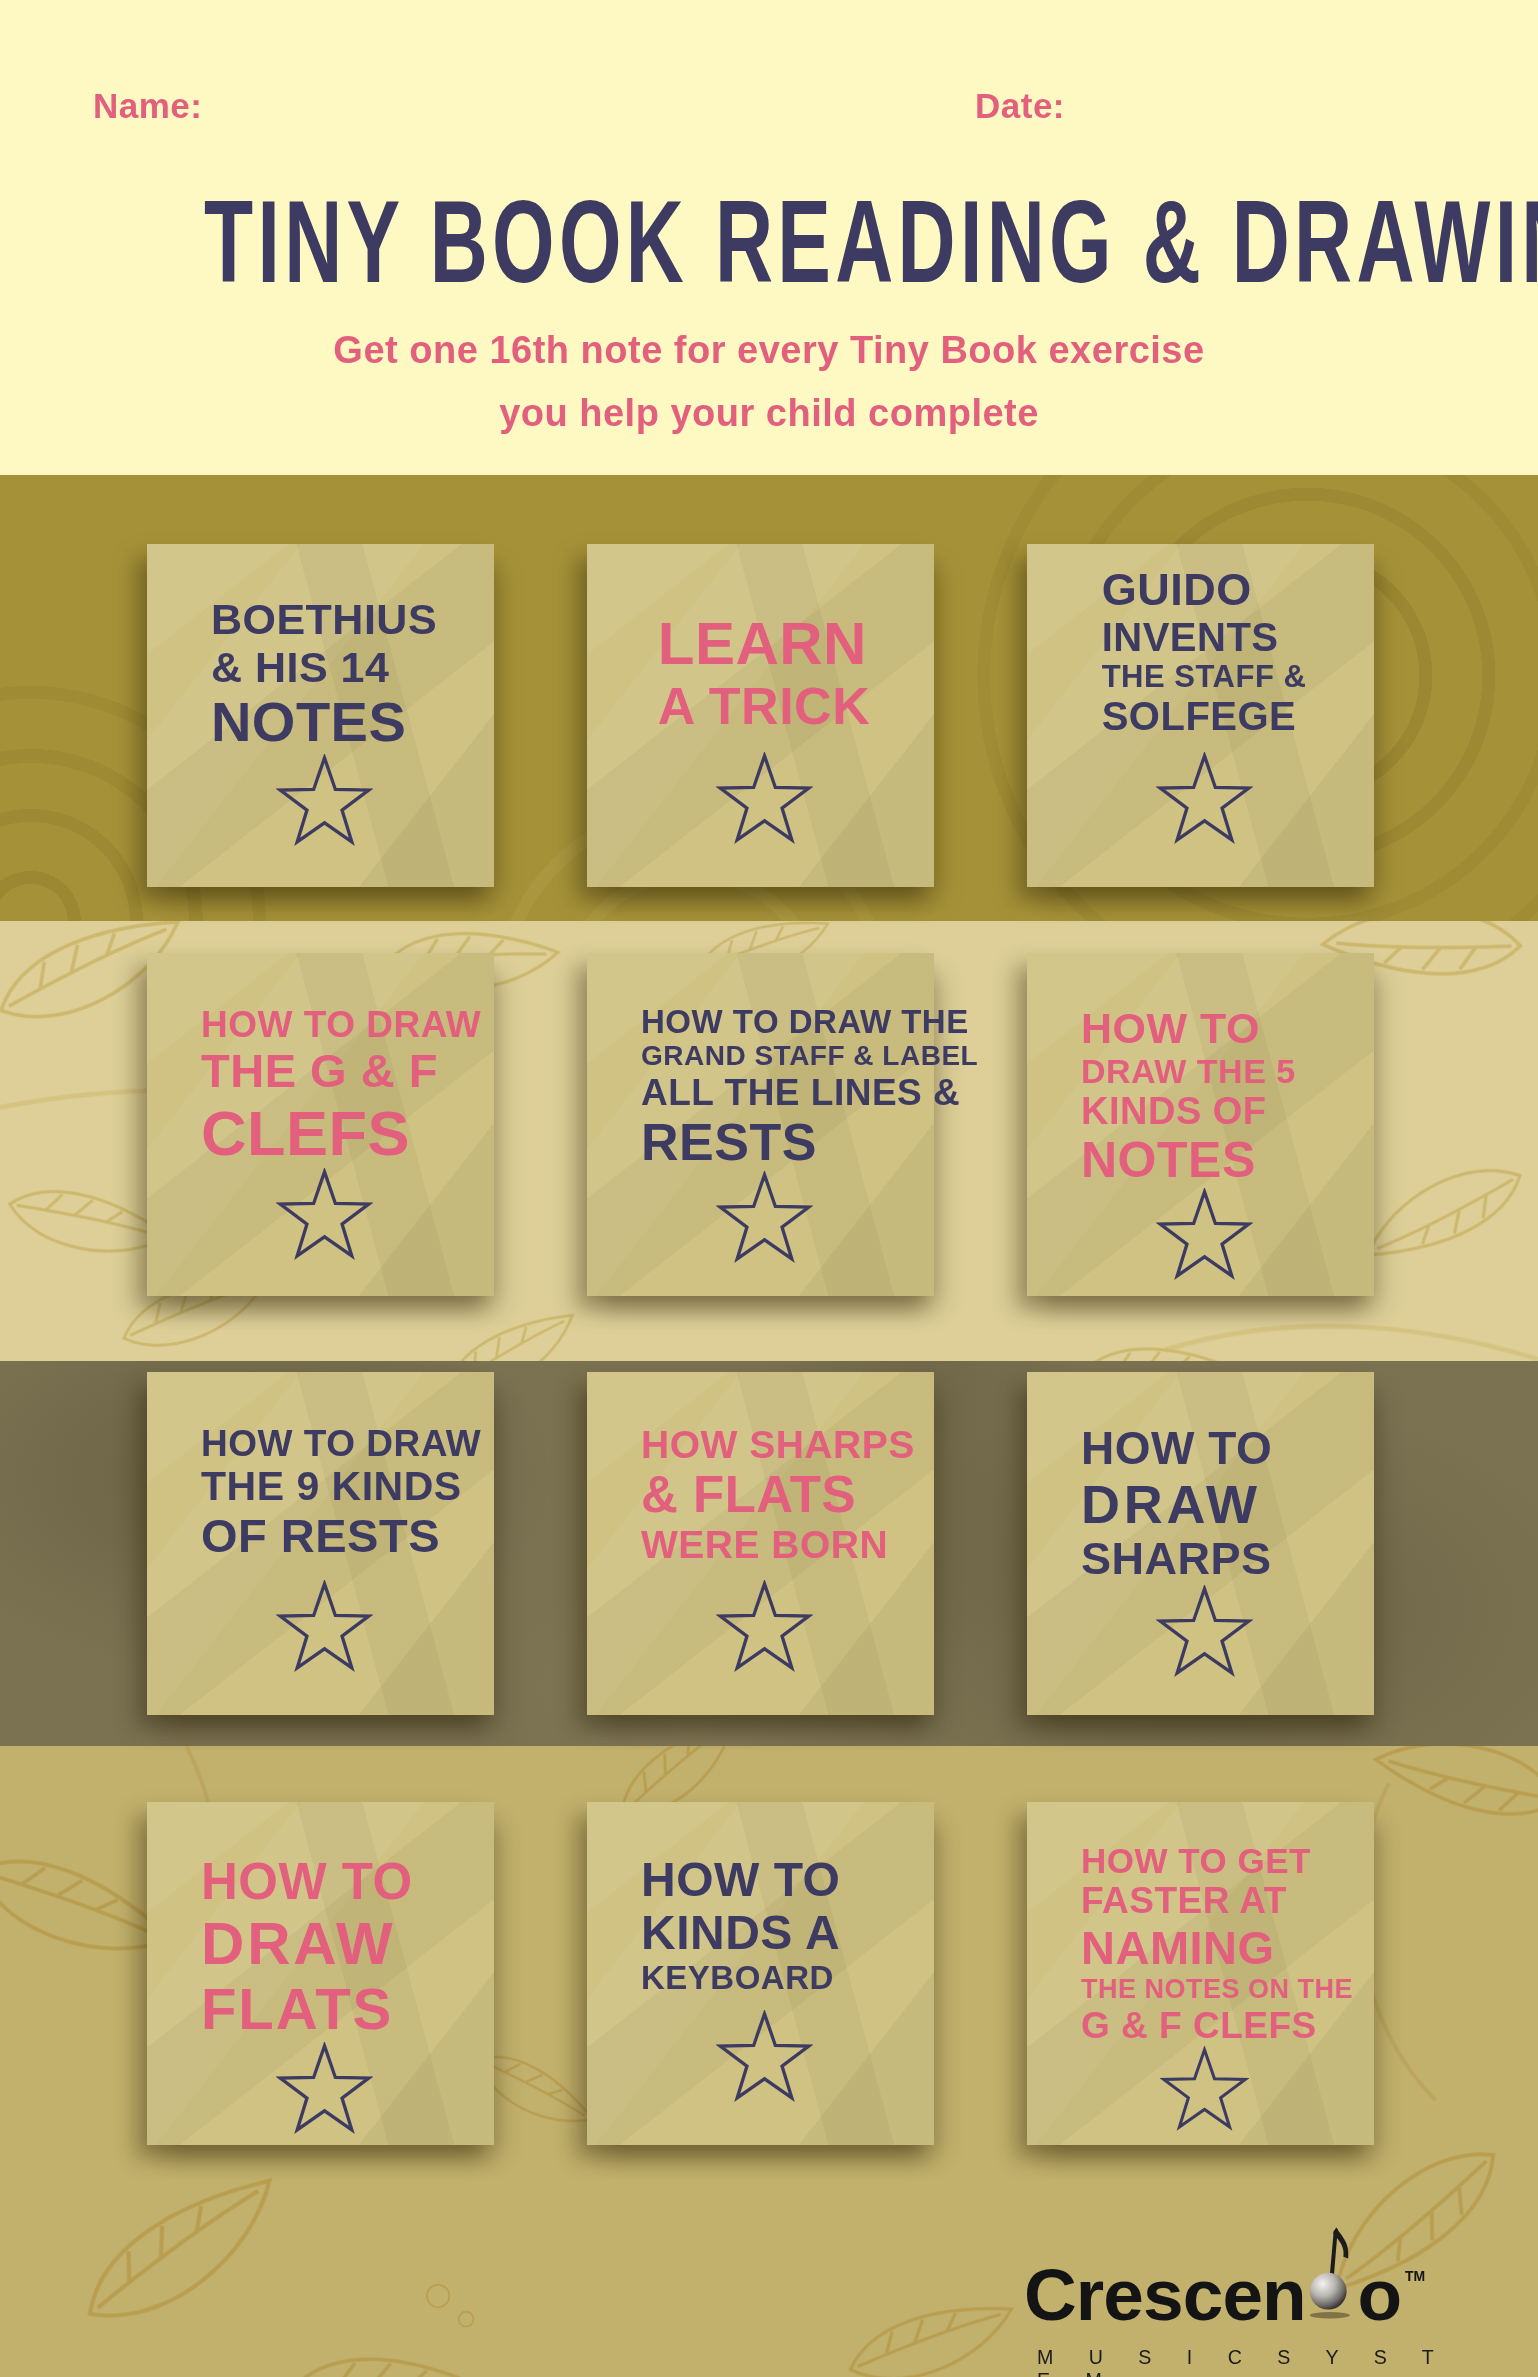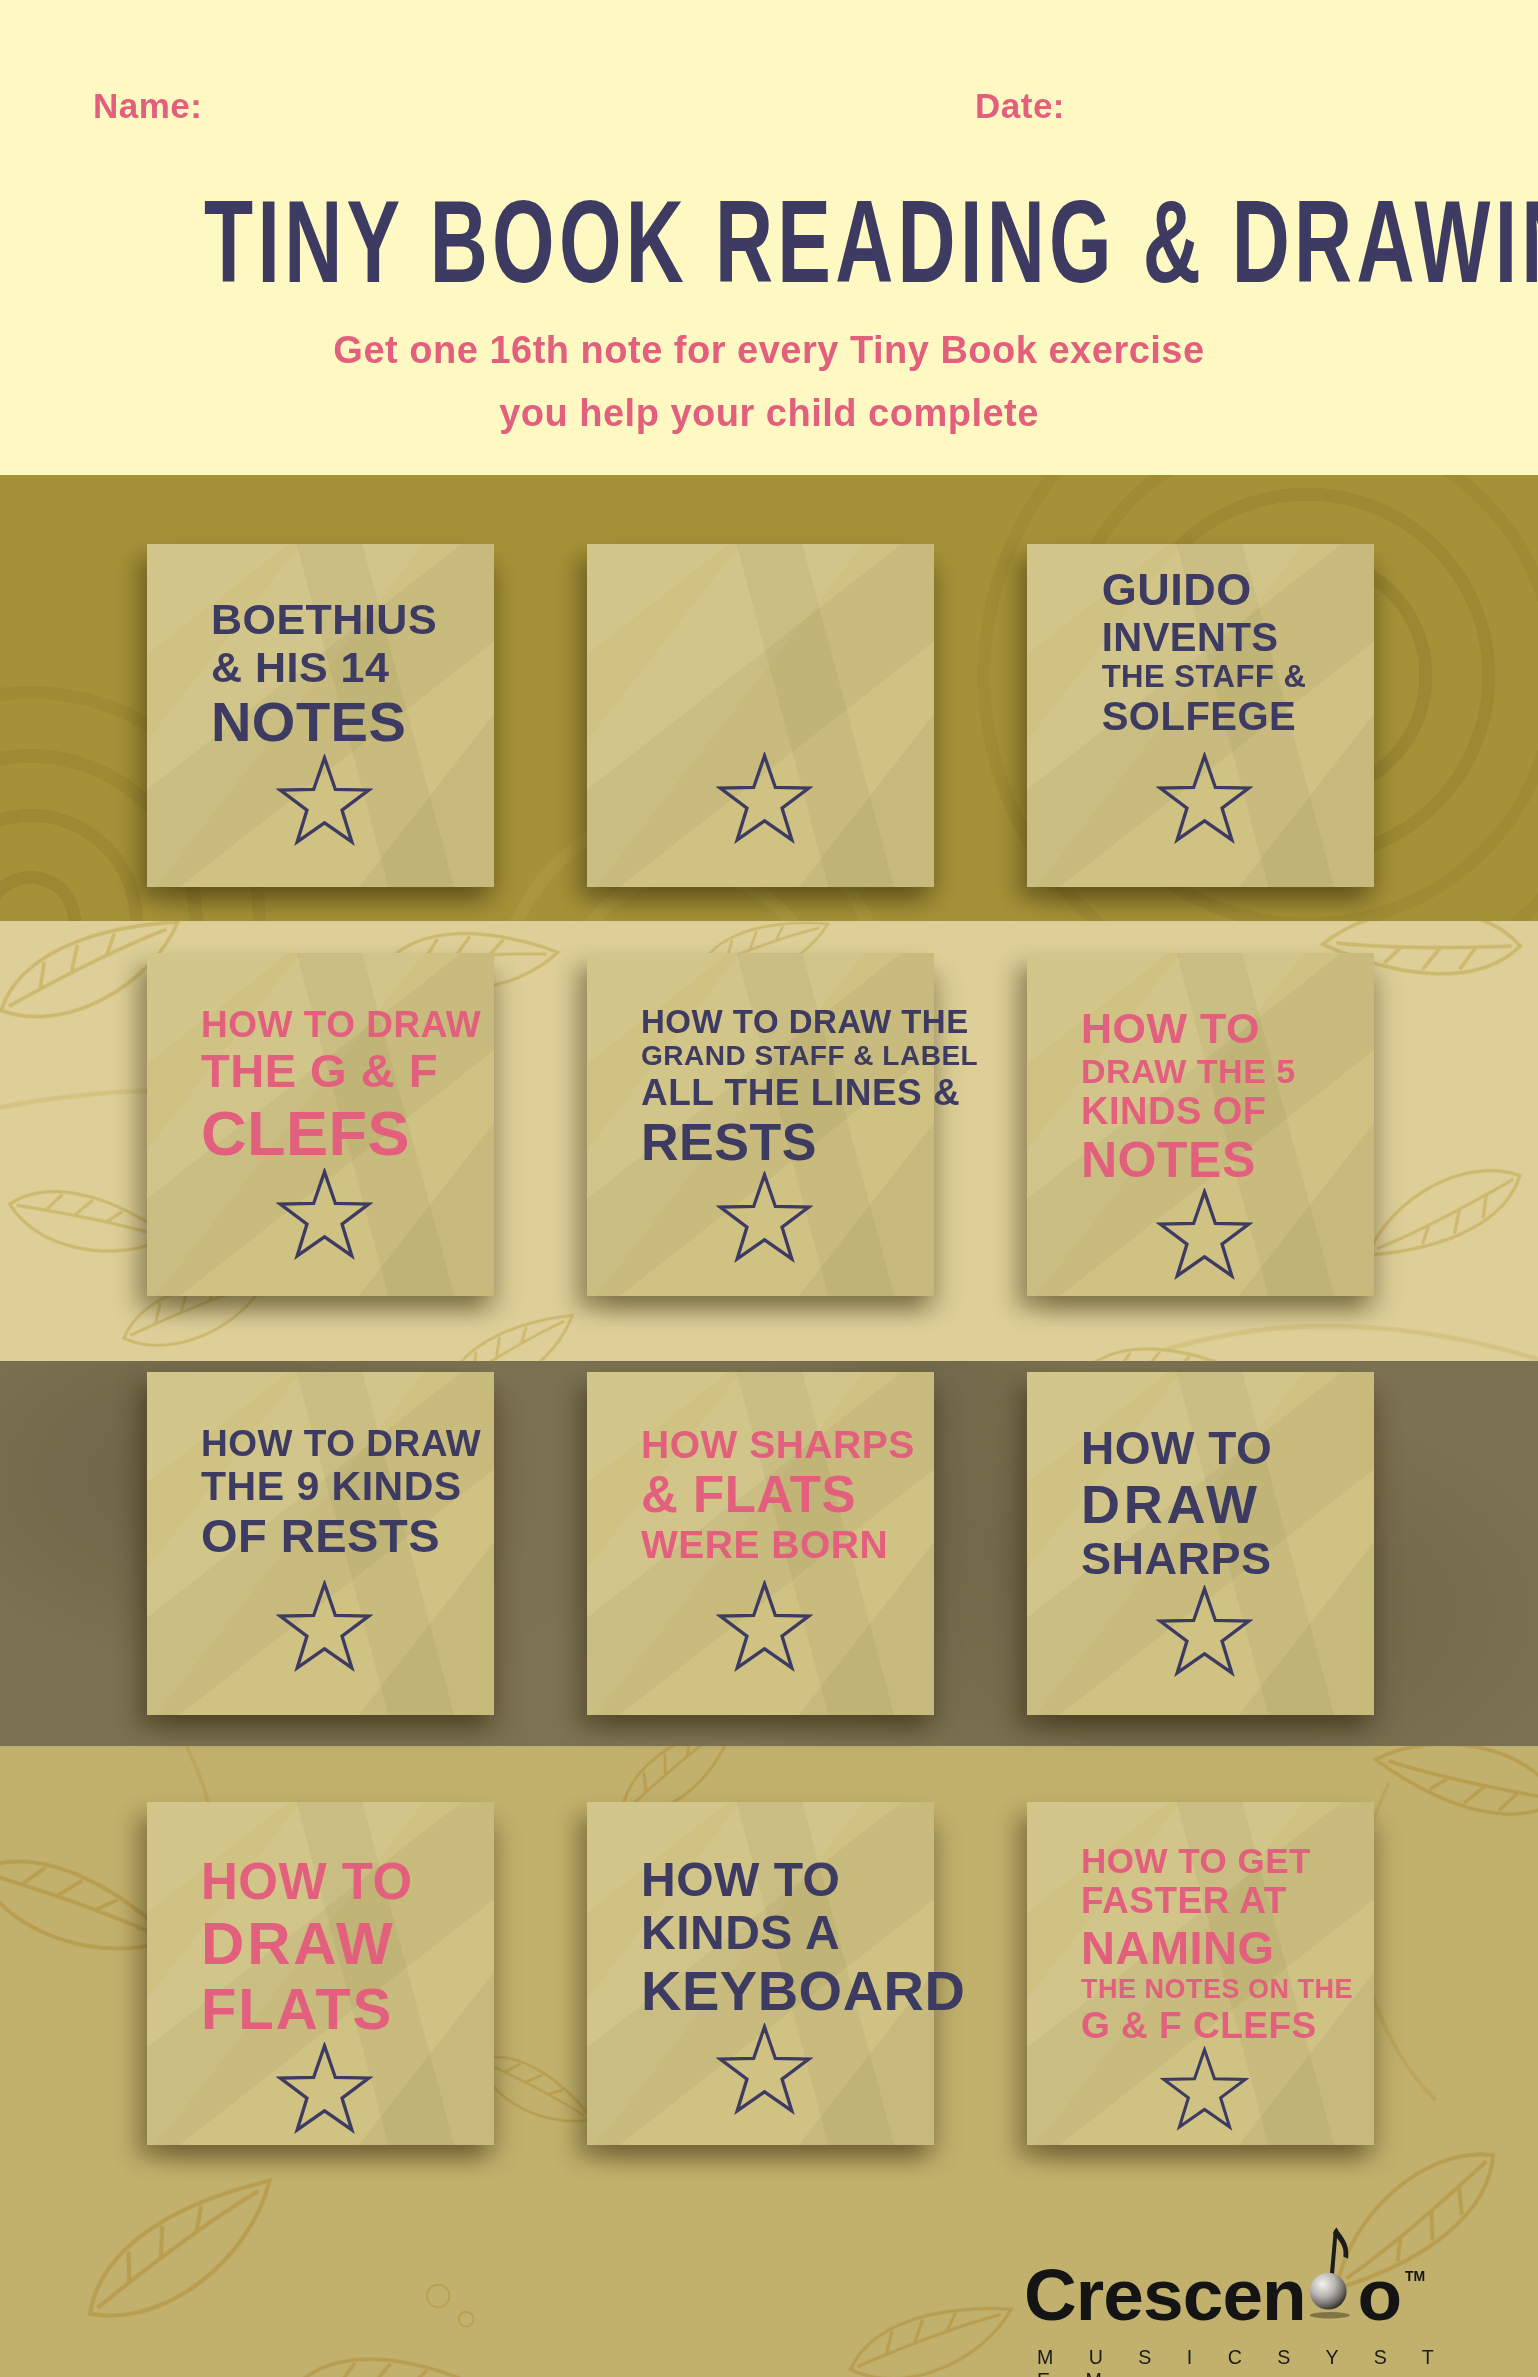--- a/index.html
+++ b/index.html
@@ -158,20 +158,24 @@
       <span class="card-line navy" style="font-size:56px">NOTES</span>
     </div>
     <div class="star-box">
       <svg width="97" height="93" viewBox="0 0 100 96">
           <polygon class="star-poly" points="50,4 61.2,36.6 95.7,37.2 68.1,57.9 78.2,90.8 50,71 21.8,90.8 31.9,57.9 4.3,37.2 38.8,36.6"></polygon>
         </svg>
     </div>
   </div>
 
   <div class="card r1 c2">
+    <div class="card-text" style="margin-top:45px">
+      <span class="card-line pink" style="font-size:60px">LEARN</span>
+      <span class="card-line pink" style="font-size:52px">A TRICK</span>
+    </div>
     <div class="star-box">
       <svg width="97" height="93" viewBox="0 0 100 96">
           <polygon class="star-poly" points="50,4 61.2,36.6 95.7,37.2 68.1,57.9 78.2,90.8 50,71 21.8,90.8 31.9,57.9 4.3,37.2 38.8,36.6"></polygon>
         </svg>
     </div>
   </div>
 
   <div class="card r1 c3">
     <div class="card-text" style="margin-top:0">
       <span class="card-line navy" style="font-size:45px">GUIDO</span>
@@ -276,21 +280,21 @@
       <svg width="97" height="93" viewBox="0 0 100 96">
           <polygon class="star-poly" points="50,4 61.2,36.6 95.7,37.2 68.1,57.9 78.2,90.8 50,71 21.8,90.8 31.9,57.9 4.3,37.2 38.8,36.6"></polygon>
         </svg>
     </div>
   </div>
 
   <div class="card r4 c2">
     <div class="card-text">
       <span class="card-line navy" style="font-size:48px">HOW TO</span>
       <span class="card-line navy" style="font-size:48px">KINDS A</span>
-      <span class="card-line navy" style="font-size:56px">KEYBOARD</span>
+      <span class="card-line navy" style="font-size:33px">KEYBOARD</span>
     </div>
     <div class="star-box">
       <svg width="97" height="93" viewBox="0 0 100 96">
           <polygon class="star-poly" points="50,4 61.2,36.6 95.7,37.2 68.1,57.9 78.2,90.8 50,71 21.8,90.8 31.9,57.9 4.3,37.2 38.8,36.6"></polygon>
         </svg>
     </div>
   </div>
 
   <div class="card r4 c3">
     <div class="card-text" style="margin-top:18.6px">

